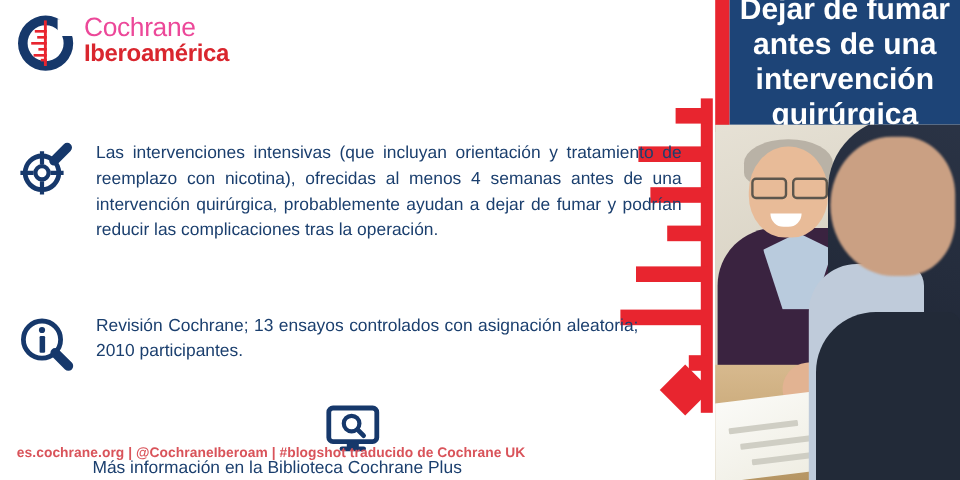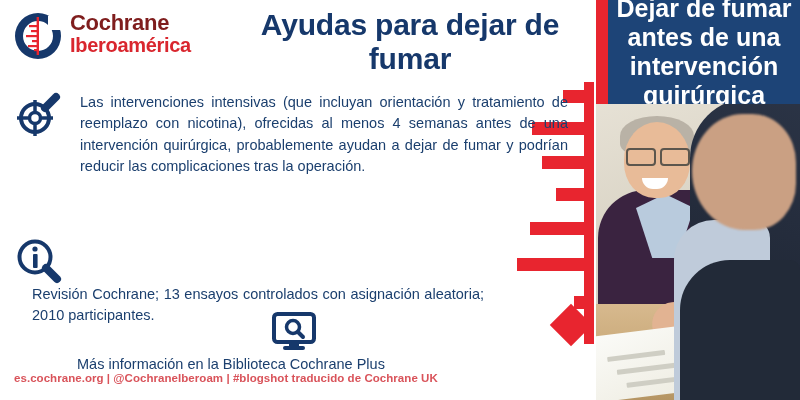--- a/index.html
+++ b/index.html
@@ -34,22 +34,22 @@
     height: 52px;
   }
   .logo-words {
     position: absolute;
     left: 60px;
     top: 3px;
     line-height: 1.08;
   }
   .logo-line1 {
     font-size: 22px;
-    font-weight: bold;
-    color: #7f1d1d;
+    font-weight: normal;
+    color: #ec4899;
     letter-spacing: -0.3px;
   }
   .logo-line2 {
     font-size: 20px;
     font-weight: bold;
     color: #d9262e;
     letter-spacing: -0.3px;
   }
 
   
@@ -261,39 +261,40 @@
     height: 30px;
     background: #e8252f;
     transform: rotate(45deg);
   }
 
   
   .row {
     position: absolute;
     display: flex;
     align-items: flex-start;
+    margin-top: 26px;
   }
   .row-icon {
     flex: 0 0 auto;
     width: 48px;
     height: 48px;
     color: #16386b;
   }
   .row-text {
     font-size: 14.5px;
     line-height: 1.47;
     color: #1b3f6e;
     text-align: justify;
     margin-left: 18px;
   }
   .row-text.nojustify { text-align: left; }
 
   #row-1 { left: 14px; top: 92px; width: 560px; }
   #row-1 .row-text { width: 488px; }
-  #row-2 { left: 14px; top: 236px; width: 560px; flex-direction: column; }
+  #row-2 { left: 14px; top: 236px; width: 560px; }
   #row-2 .row-text { width: 452px; }
   #row-3 { left: 14px; top: 306px; width: 560px; align-items: center; flex-direction: column; }
   #row-3 .row-text { width: 452px; }
 
   
   .footer {
     position: absolute;
     left: 14px;
     top: 372px;
     font-size: 11.5px;
@@ -321,21 +322,20 @@
         <rect x="16" y="35" width="11" height="2.2" fill="#e8252f"></rect>
         <rect x="22" y="39" width="5" height="2.2" fill="#e8252f"></rect>
       </svg>
     </span>
     <span class="logo-words">
       <span class="logo-line1">Cochrane</span><br>
       <span class="logo-line2">Iberoamérica</span>
     </span>
   </div>
 
-  <div class="main-title">Ayudas para dejar de fumar</div>
 
   <div class="banner-stripe"></div>
   <div class="banner">
     <div class="banner-text">Dejar de fumar antes de una intervención quirúrgica</div>
   </div>
 
   <div class="photo">
     <div class="ph-wall"></div>
 
     <div class="ph-man-body"></div>

